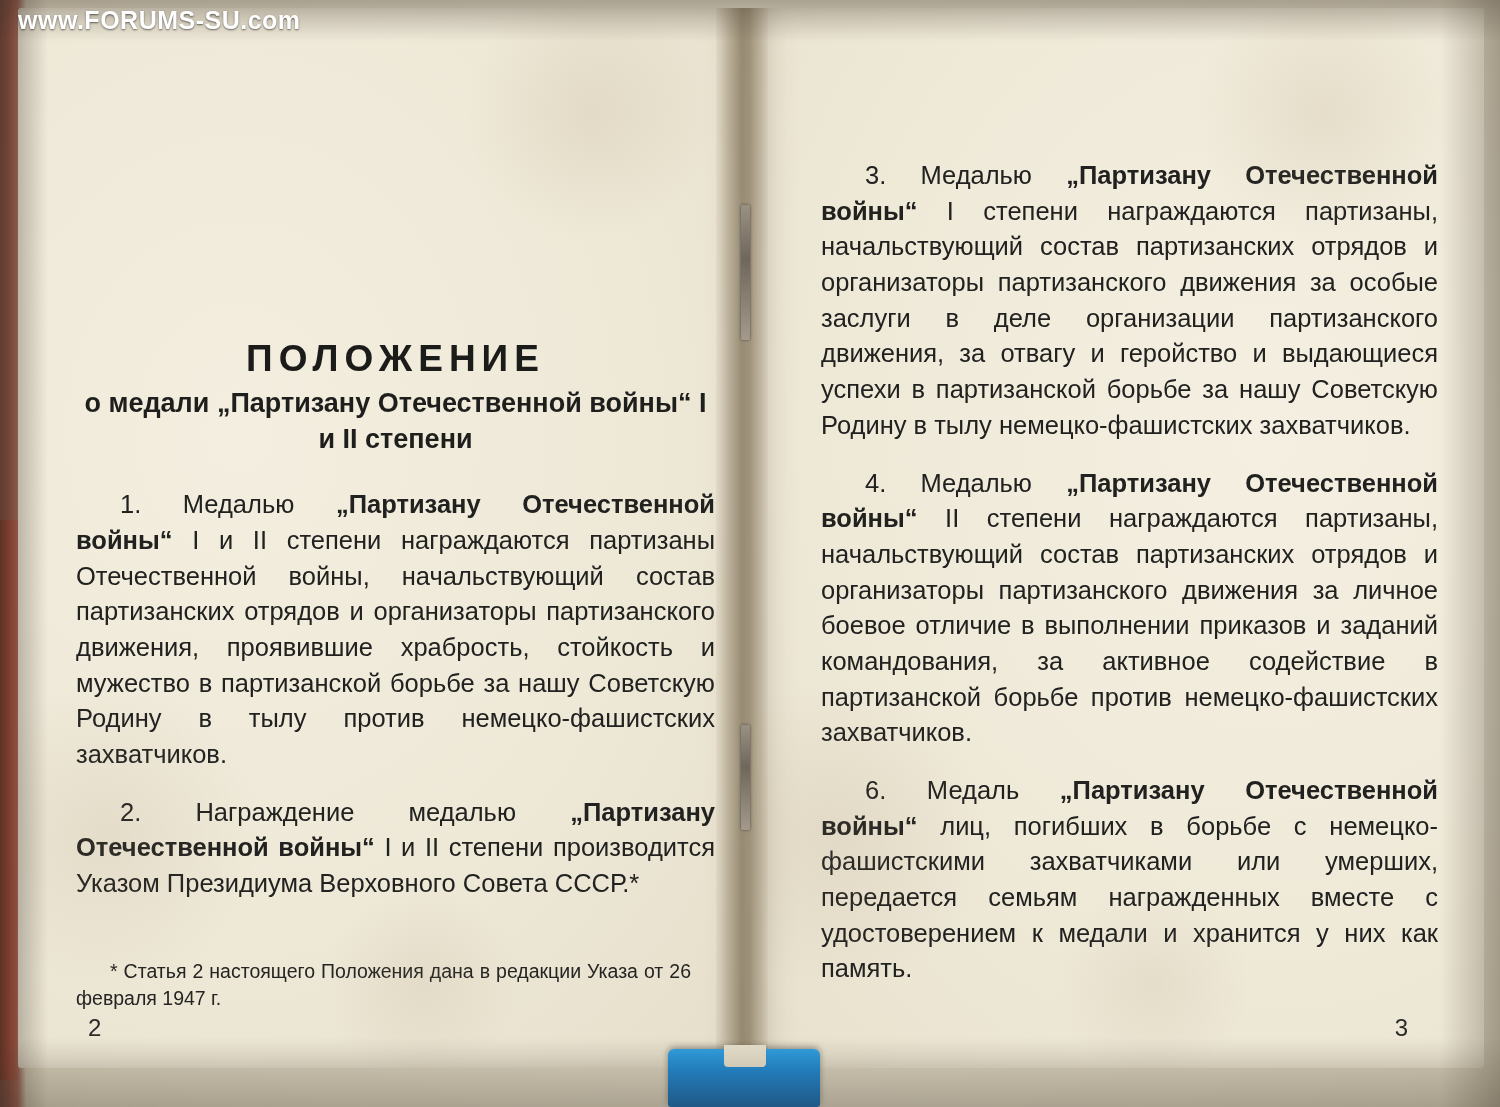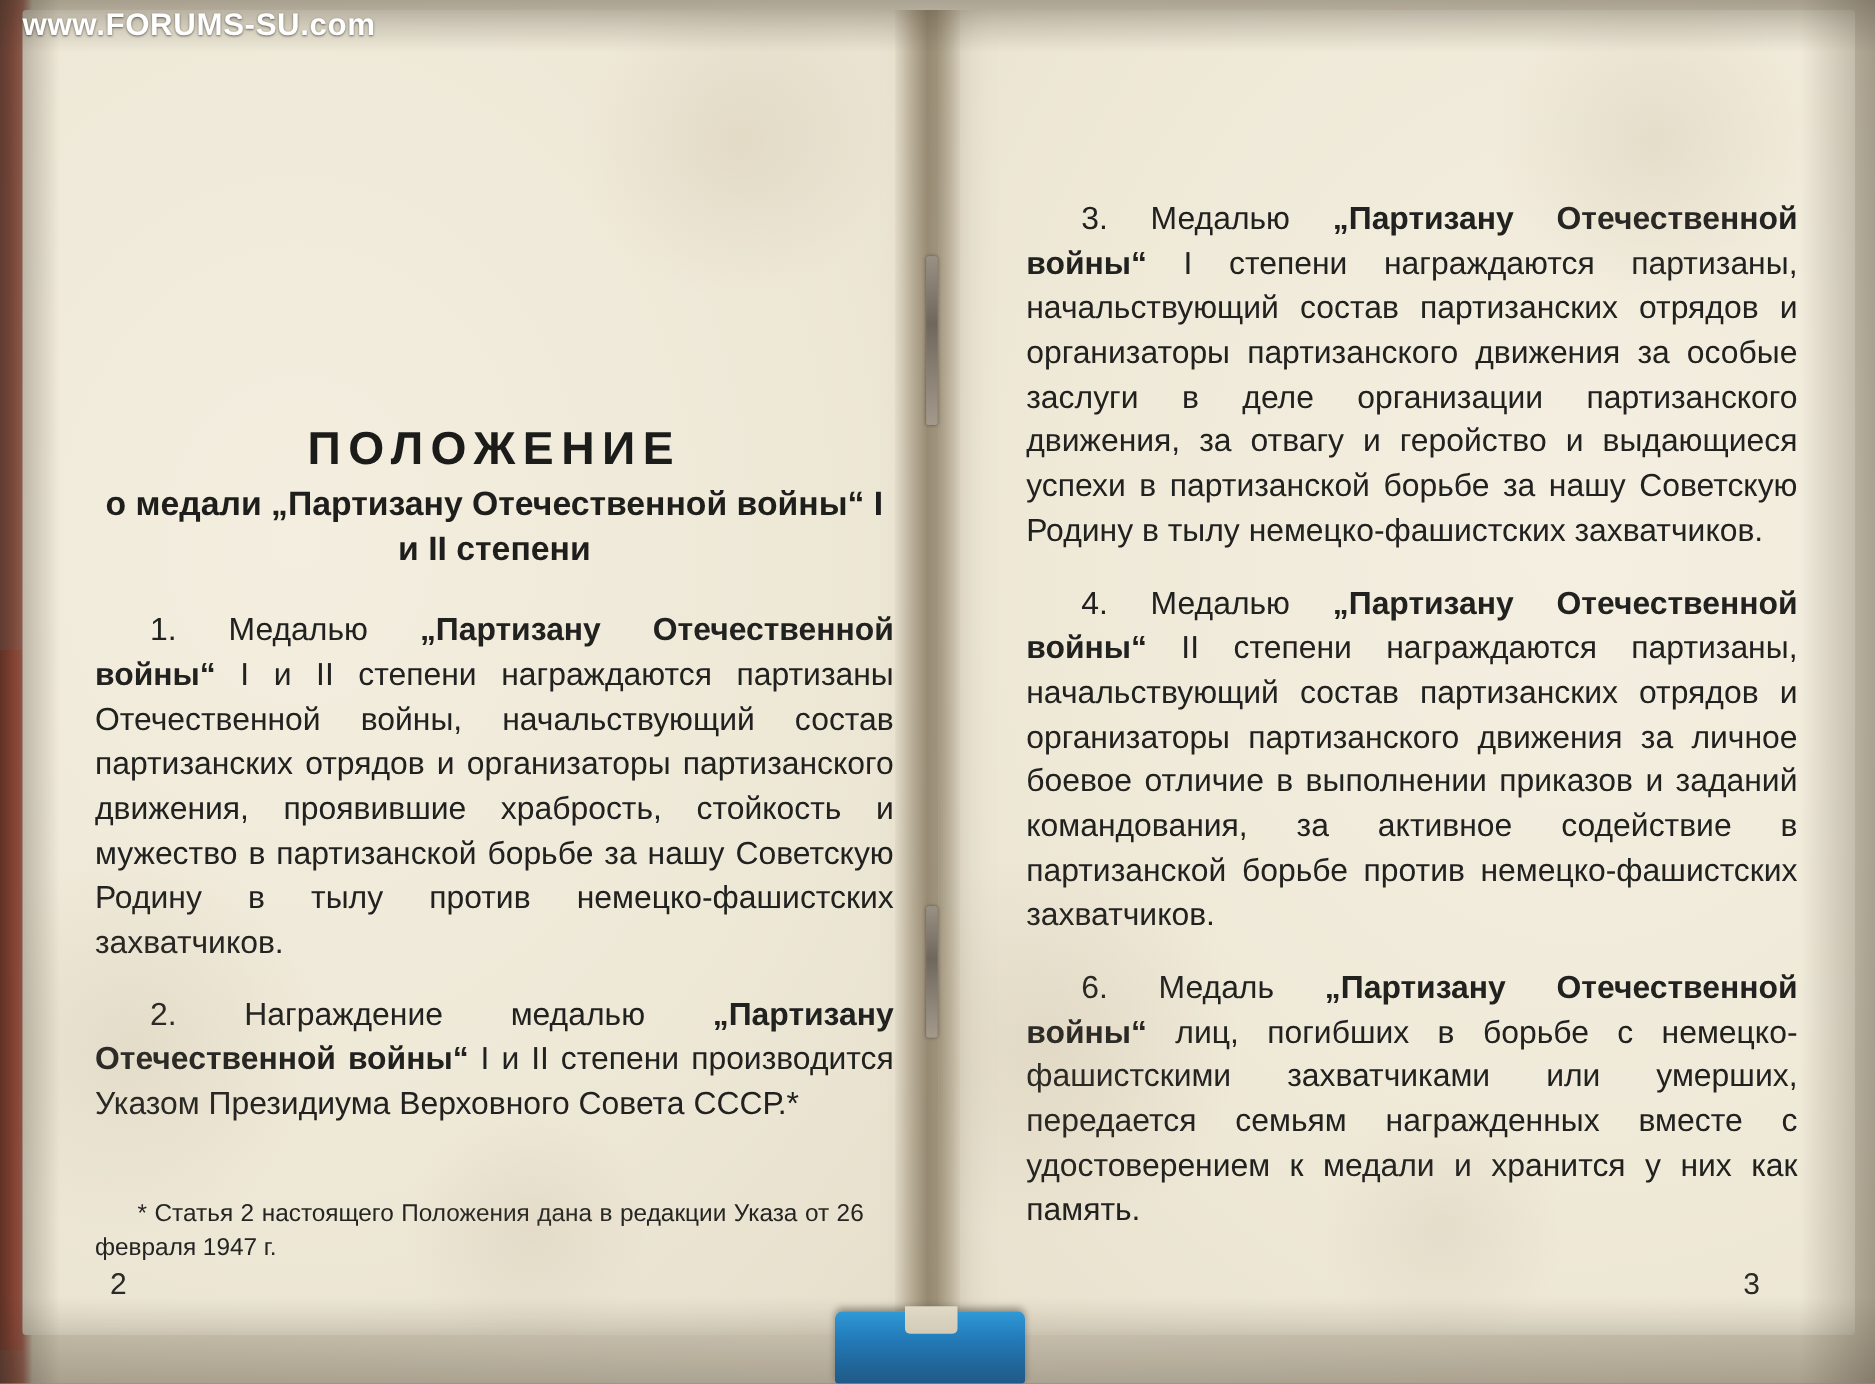--- a/index.html
+++ b/index.html
@@ -5,21 +5,21 @@
   html, body {
     margin: 0;
     padding: 0;
     background: #111;
   }
   #page {
     position: relative;
     width: 1500px;
     height: 1107px;
     overflow: hidden;
-    background: #3b82f6;
+    background: #404040;
     font-family: "Liberation Serif", serif;
   }
 
   
   .surface {
     position: absolute;
     inset: 0;
     background:
       radial-gradient(ellipse 120% 90% at 50% 45%, #e8e2d2 0%, #ded7c5 45%, #cfc6b0 78%, #bdb49e 100%),
       linear-gradient(120deg, #e3ddcc 0%, #d7d0bd 50%, #cdc5b1 100%);

